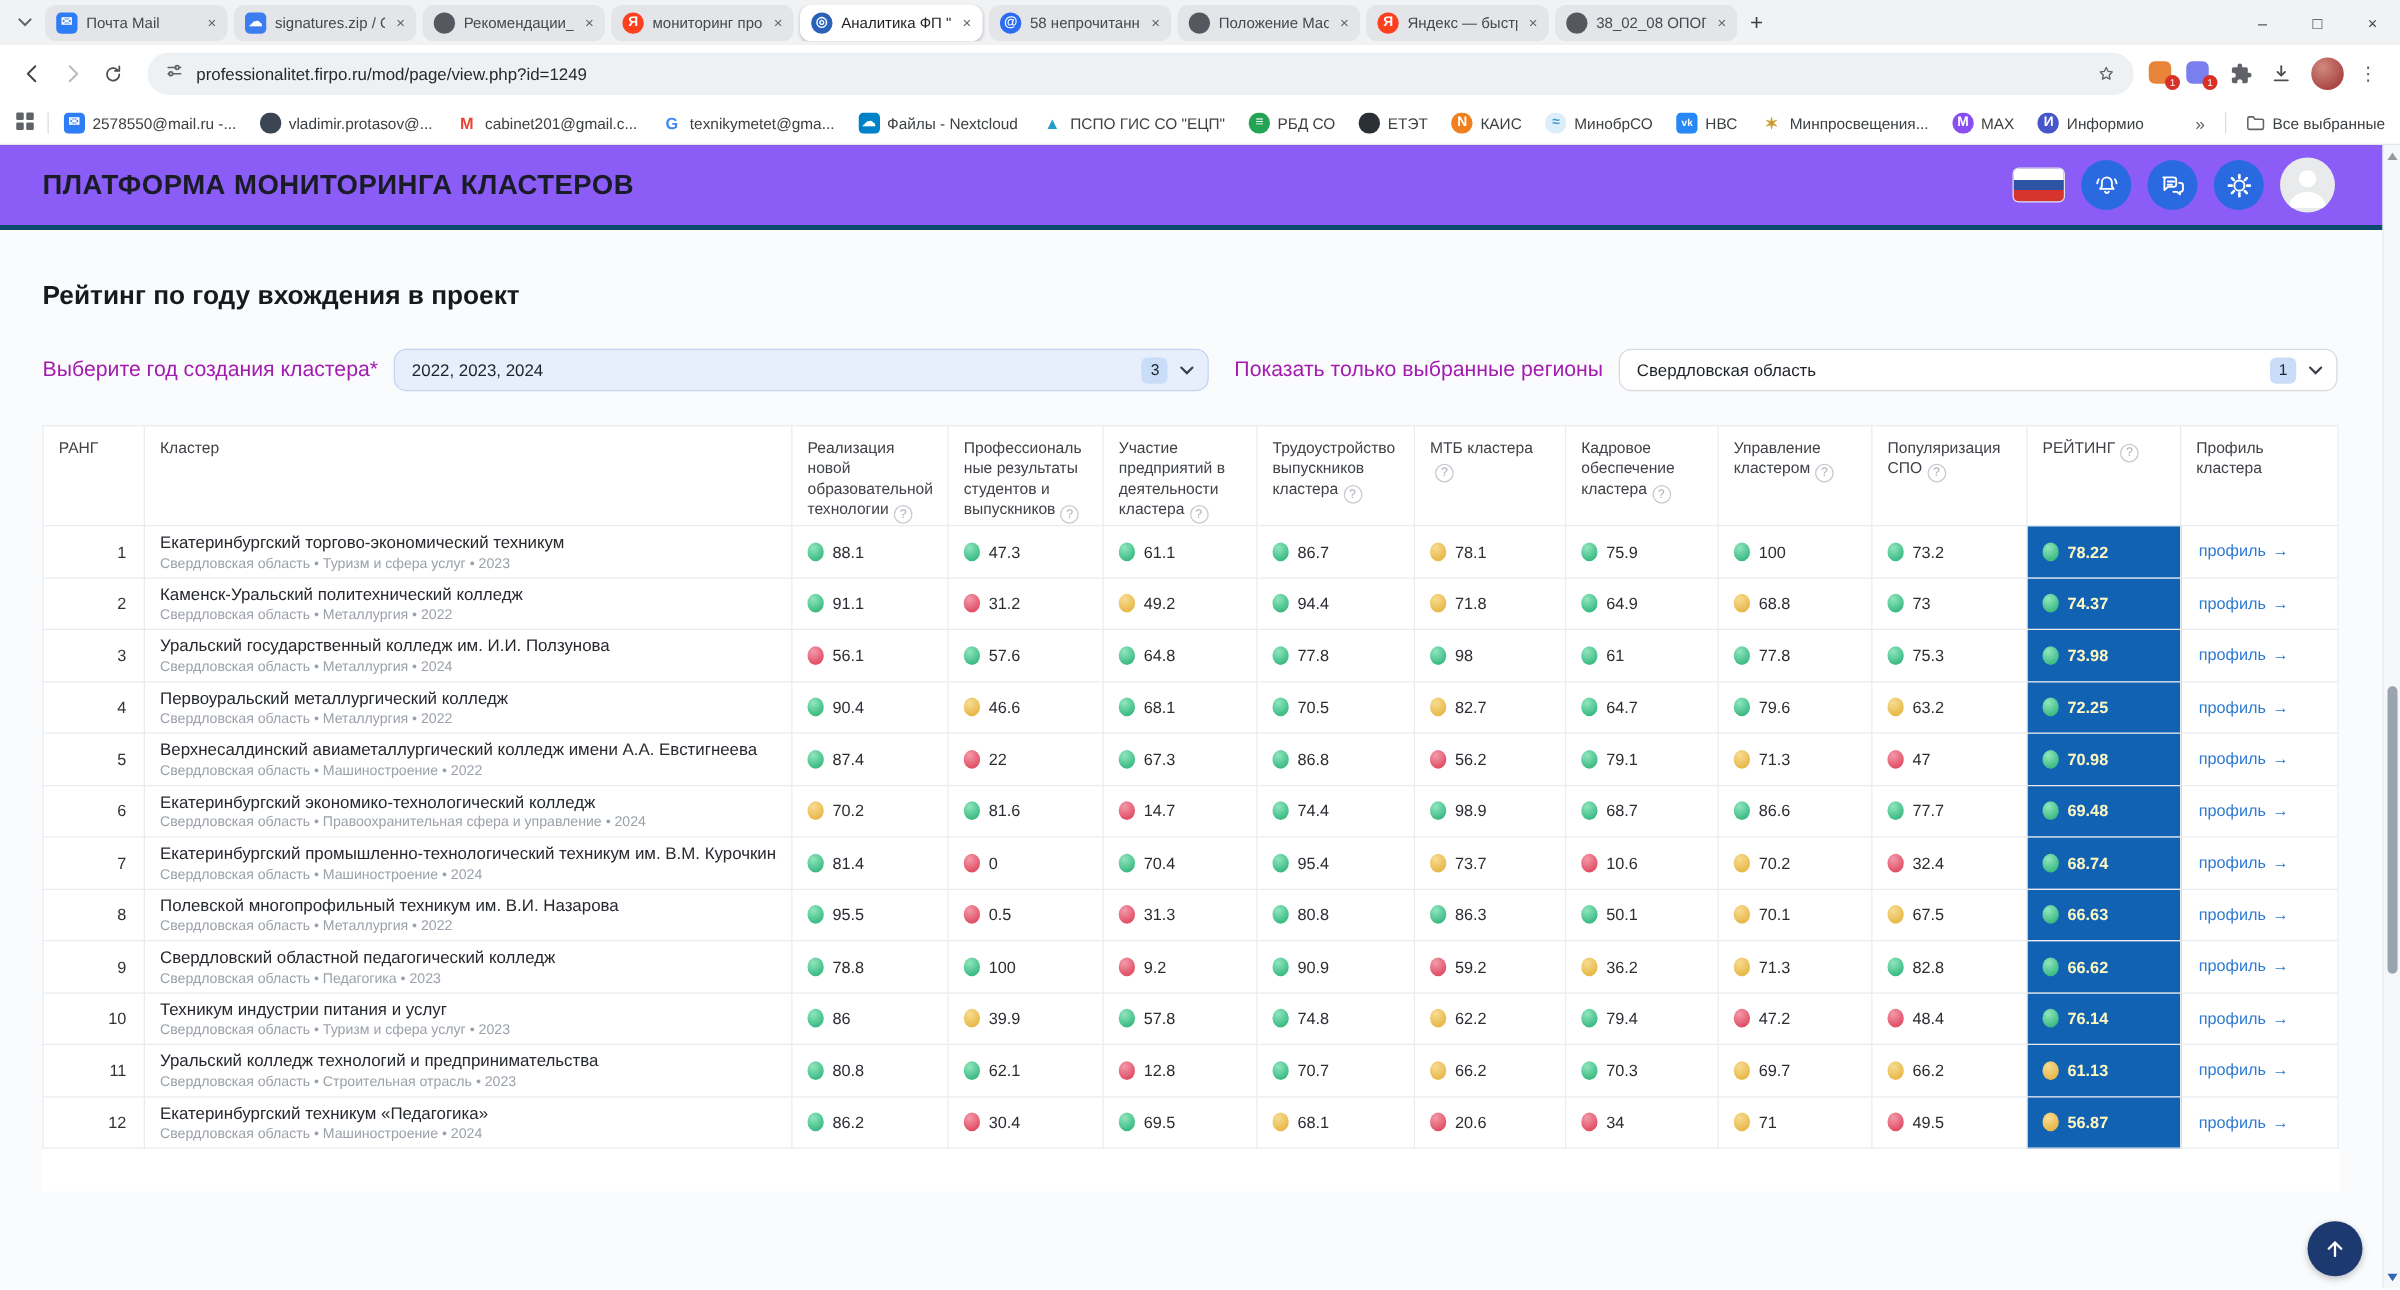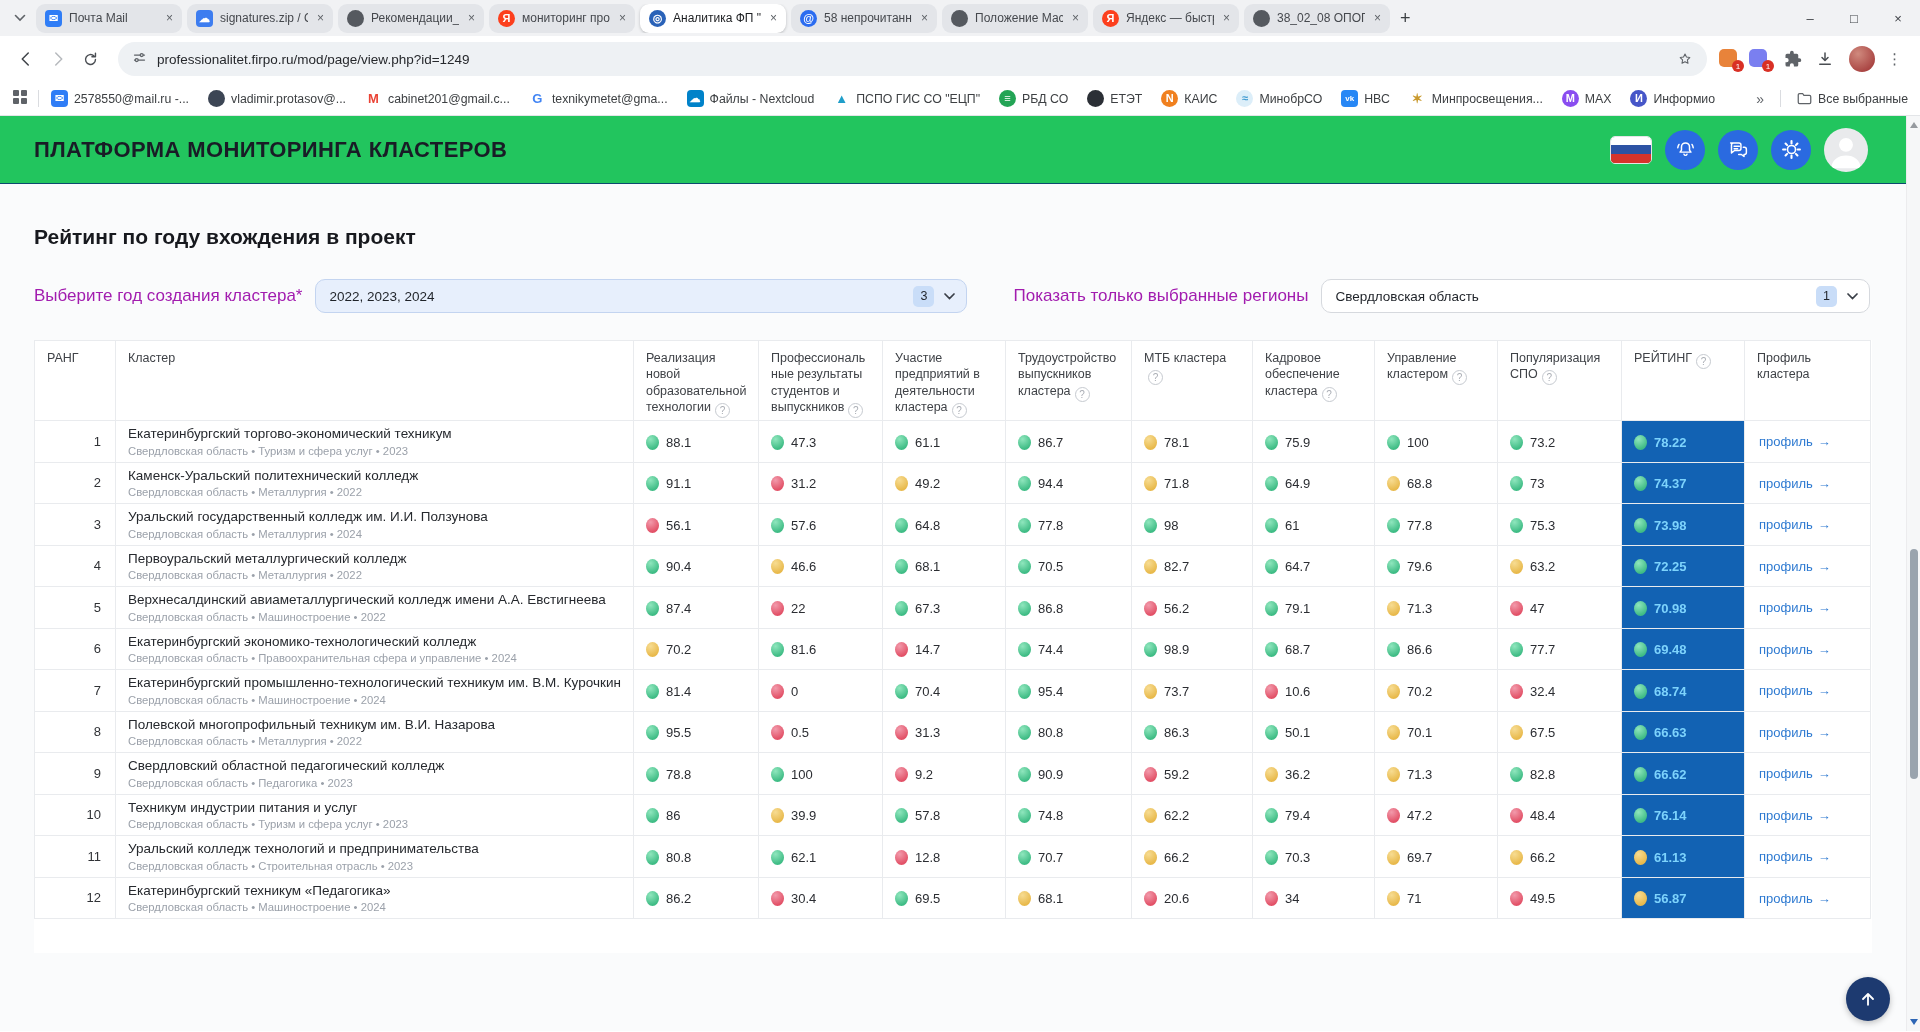--- a/index.html
+++ b/index.html
@@ -44,37 +44,37 @@
   .bm-list { display:flex; gap:19px; overflow:hidden; flex:1; }
   .bm { display:flex; align-items:center; gap:6px; white-space:nowrap; flex:none; }
   .bm-right { margin-left:auto; display:flex; align-items:center; gap:14px; flex:none; padding-left:12px; }
   .fav { width:17px; height:17px; border-radius:4px; display:flex; align-items:center; justify-content:center;
     font-size:11px; font-weight:700; flex:none; line-height:1; }
   .fav.circle { border-radius:50%; }
   .fav.plain { background:transparent !important; font-size:13px; }
 
   
   .page { position:relative; height:915px; background:#fafbfc; overflow:hidden; }
-  .site-header { height:68px; background:#22c55e; border-bottom:1px solid #0c4a6e; display:flex; align-items:center;
+  .site-header { height:68px; background:#8b5cf6; border-bottom:4px solid #0c4a6e; display:flex; align-items:center;
     padding:0 30px 0 34px; }
   .brand { font-size:22px; font-weight:800; color:#191c26; letter-spacing:.4px; }
   .actions { margin-left:auto; display:flex; align-items:center; gap:13px; margin-right:22px; }
   .flag { width:42px; height:28px; border-radius:5px; overflow:hidden; border:1px solid #e4e4e6;
     display:flex; flex-direction:column; }
   .flag span { flex:1; }
   .hbtn { width:40px; height:40px; border-radius:50%; background:var(--accent-blue,#2a6ae0);
     display:flex; align-items:center; justify-content:center; }
   .site-avatar { width:44px; height:44px; border-radius:50%; background:#e9eaec; overflow:hidden;
     display:flex; align-items:center; justify-content:center; }
 
   .content { padding:0 50px 0 34px; }
   .page-title { margin-top:41px; font-size:21px; font-weight:700; color:#17191e; }
   .filters { display:flex; align-items:center; margin-top:30px; }
   .flabel { font-size:17px; color:#a21caf; margin-right:13px; flex:none; }
-  .flabel2 { margin-left:46px; }
+  .flabel2 { margin-left:20px; }
   .select { height:34px; border-radius:10px; display:flex; align-items:center; padding:0 11px 0 13px; min-width:0; }
   .select-year { width:652px; background:var(--select-year-bg,#e7effc); border:1px solid #c3d4f0; flex:none; }
   .select-region { flex:1; background:#fff; border:1px solid #d6d9de; }
   .sval { font-size:13.5px; color:#1f2329; white-space:nowrap; overflow:hidden; }
   .badge { margin-left:auto; background:var(--badge-bg,#c9ddf8); color:#23272e; border-radius:5px;
     min-width:21px; height:21px; display:flex; align-items:center; justify-content:center; font-size:12.5px; flex:none; }
   .chev { margin-left:10px; flex:none; display:flex; }
 
   
   .table-card { margin-top:27px; background:#fff; width:1838px; padding-bottom:34px; }
@@ -90,21 +90,21 @@
   .c-cluster { padding:5px 12px; }
   .cl-name { font-size:13.5px; color:#26292e; line-height:1.15; white-space:nowrap; overflow:hidden; }
   .cl-sub { font-size:11.3px; color:#9ba1aa; margin-top:3px; white-space:nowrap; overflow:hidden; }
   .c-metric { padding-left:12px; }
   .dot { display:inline-block; width:13px; height:15px; border-radius:50%; vertical-align:middle; margin-right:7px; }
   .dot-g { background:radial-gradient(circle at 35% 28%, #8fe6bd, var(--dot-green,#3fbc85) 72%); }
   .dot-y { background:radial-gradient(circle at 35% 28%, #f7dc92, var(--dot-yellow,#e8b94b) 72%); }
   .dot-r { background:radial-gradient(circle at 35% 28%, #f29aab, var(--dot-red,#e25167) 72%); }
   .mval { display:inline-block; vertical-align:middle; font-size:13px; color:#2b2d32; }
   .c-rating { background:var(--rating-cell-bg,#1262b3); padding-left:12px; }
-  .rval { display:inline-block; vertical-align:middle; font-size:13px; color:#7dd3fc; font-weight:700;text-align:right; }
+  .rval { display:inline-block; vertical-align:middle; font-size:13px; color:#fef9c3; font-weight:700;text-align:right; }
   .c-profile { padding-left:14px; }
   .plink { font-size:13px; color:var(--link-blue,#2e7ad1); text-decoration:none; cursor:pointer; }
   .parr { margin-left:5px; }
 
   
   .fab { position:absolute; right:30px; bottom:10px; width:44px; height:44px; border-radius:50%;
     background:var(--fab-bg,#1d3a70); border:none; display:flex; align-items:center; justify-content:center;
     box-shadow:0 2px 6px rgba(0,0,0,.25); }
   .pg-scrollbar { position:absolute; top:0; right:0; width:14px; height:100%; background:#f6f7f8;
     border-left:1px solid #ececee; }

